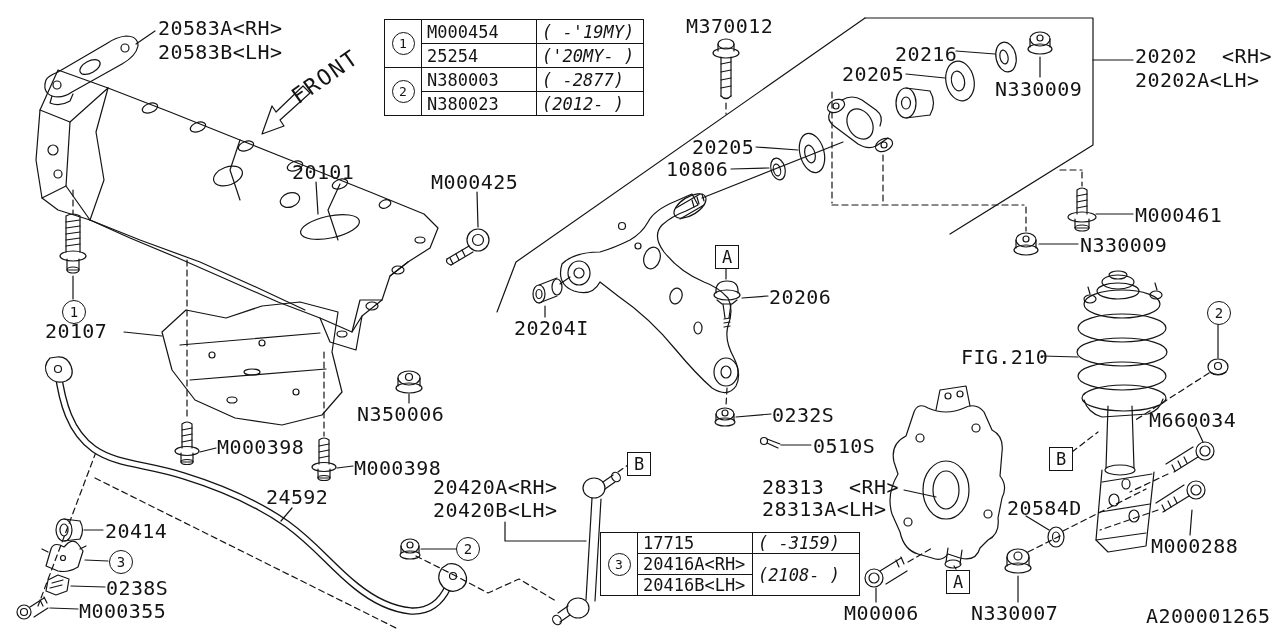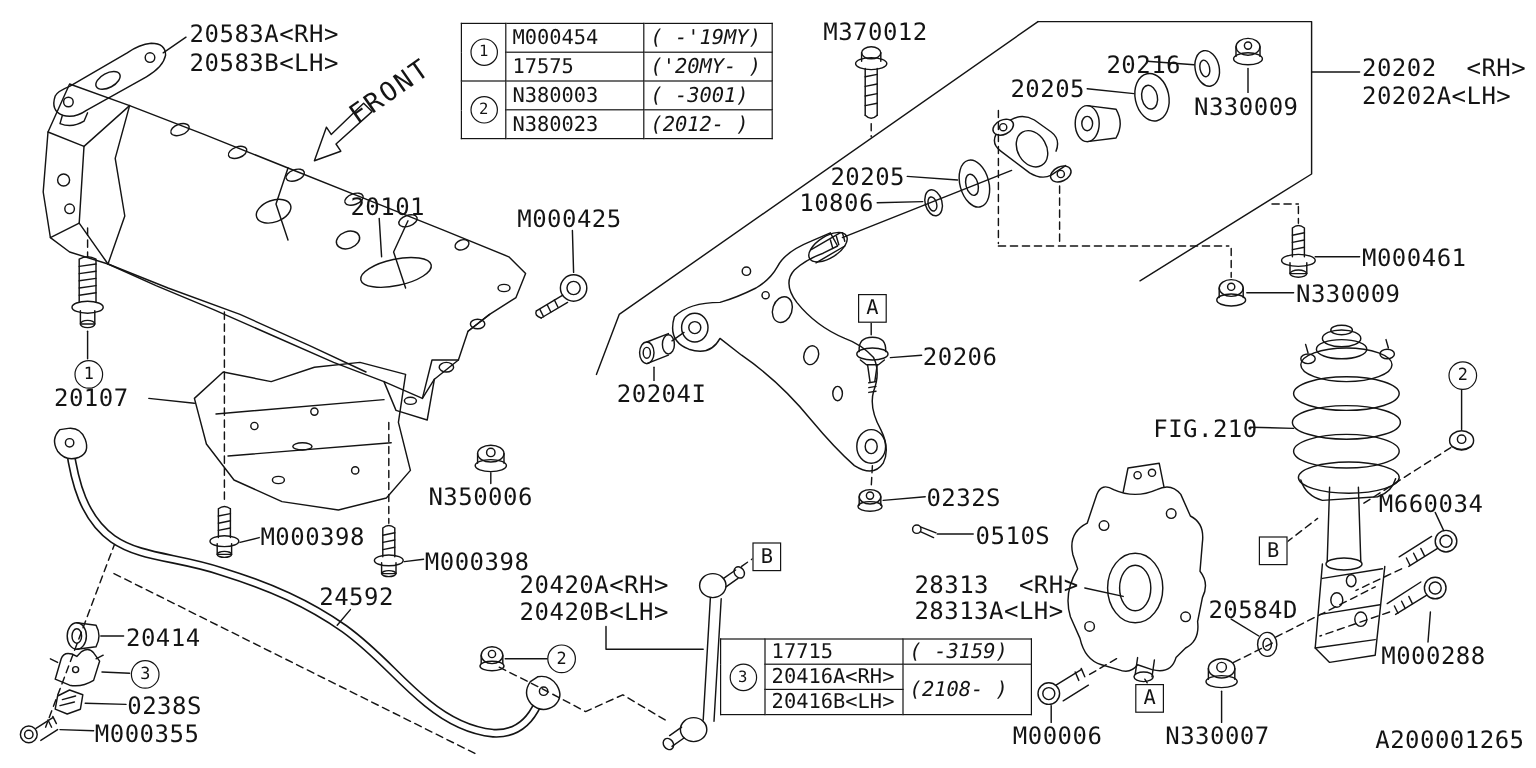--- a/index.html
+++ b/index.html
@@ -371,21 +371,21 @@
 
     <g>
       <path d="M262,134 L284,126 L280,120 L310,93 L303,86 L276,112 L272,106 Z"></path>
     </g>
   </g>
 </svg>
 
 <div class="lbl" style="left:158px;top:18px">20583A&lt;RH&gt;</div>
 <div class="lbl" style="left:158px;top:42px">20583B&lt;LH&gt;</div>
 <div class="lbl" style="left:686px;top:16px">M370012</div>
-<div class="lbl" style="left:922px;top:44px">20216</div>
+<div class="lbl" style="left:895px;top:44px">20216</div>
 <div class="lbl" style="left:842px;top:64px">20205</div>
 <div class="lbl" style="left:995px;top:79px">N330009</div>
 <div class="lbl" style="left:1135px;top:46px">20202  &lt;RH&gt;</div>
 <div class="lbl" style="left:1135px;top:70px">20202A&lt;LH&gt;</div>
 <div class="lbl" style="left:292px;top:162px">20101</div>
 <div class="lbl" style="left:431px;top:172px">M000425</div>
 <div class="lbl" style="left:692px;top:137px">20205</div>
 <div class="lbl" style="left:666px;top:159px">10806</div>
 <div class="lbl" style="left:1135px;top:205px">M000461</div>
 <div class="lbl" style="left:1080px;top:235px">N330009</div>
@@ -425,27 +425,27 @@
 <div class="abox" style="left:1049px;top:447px">B</div>
 
 <table class="vt" id="vt-top" style="left:384px;top:19px">
   <tbody>
         <tr>
     <td class="refcell" rowspan="2"><span class="tref">1</span></td>
     <td class="part">M000454</td>
     <td class="range">( -'19MY)</td>
   </tr>
   <tr>
-    <td class="part">17575</td>
+    <td class="part">25254</td>
     <td class="range">('20MY- )</td>
   </tr>
   <tr>
     <td class="refcell" rowspan="2"><span class="tref">2</span></td>
     <td class="part">N380003</td>
-    <td class="range">( -3001)</td>
+    <td class="range">( -2877)</td>
   </tr>
   <tr>
     <td class="part">N380023</td>
     <td class="range">(2012- )</td>
   </tr>
 </tbody>
     </table>
 
 <table class="vt" id="vt-bottom" style="left:600px;top:532px">
   <tbody>

